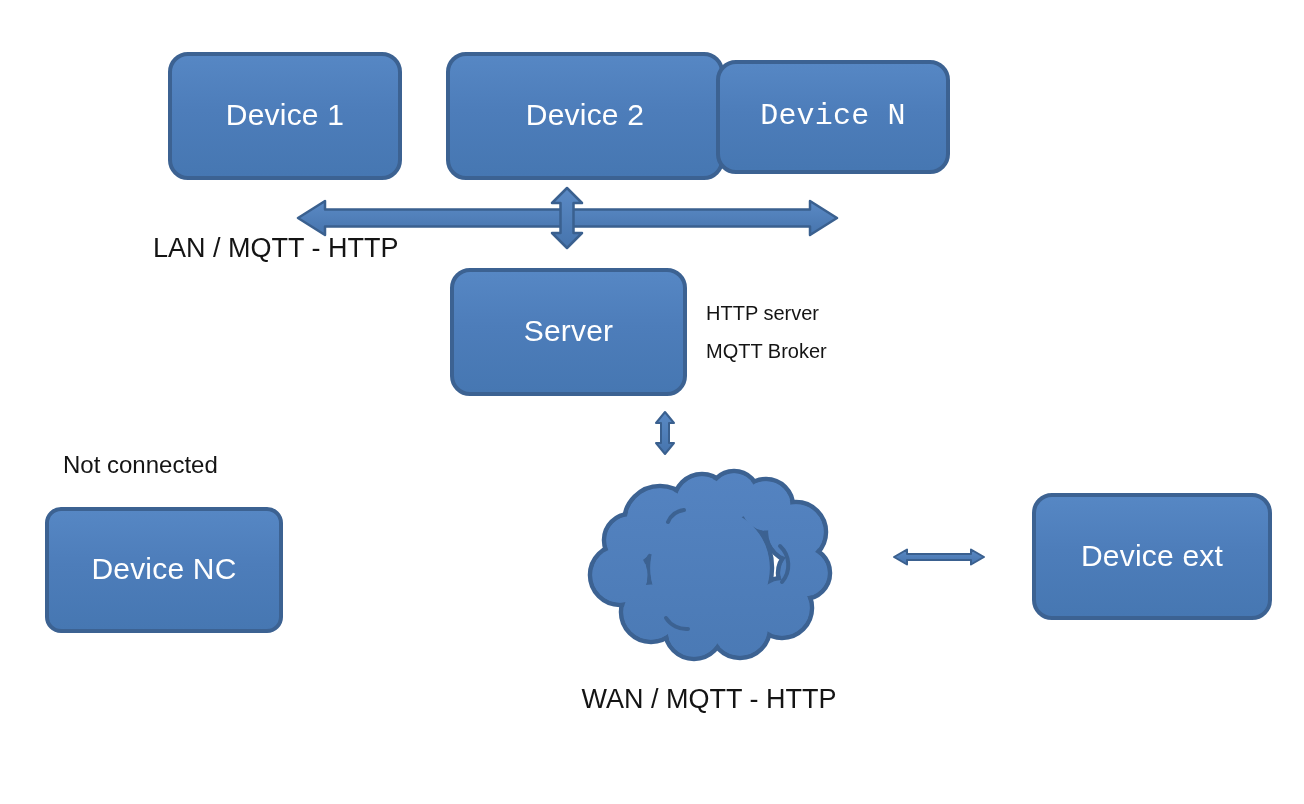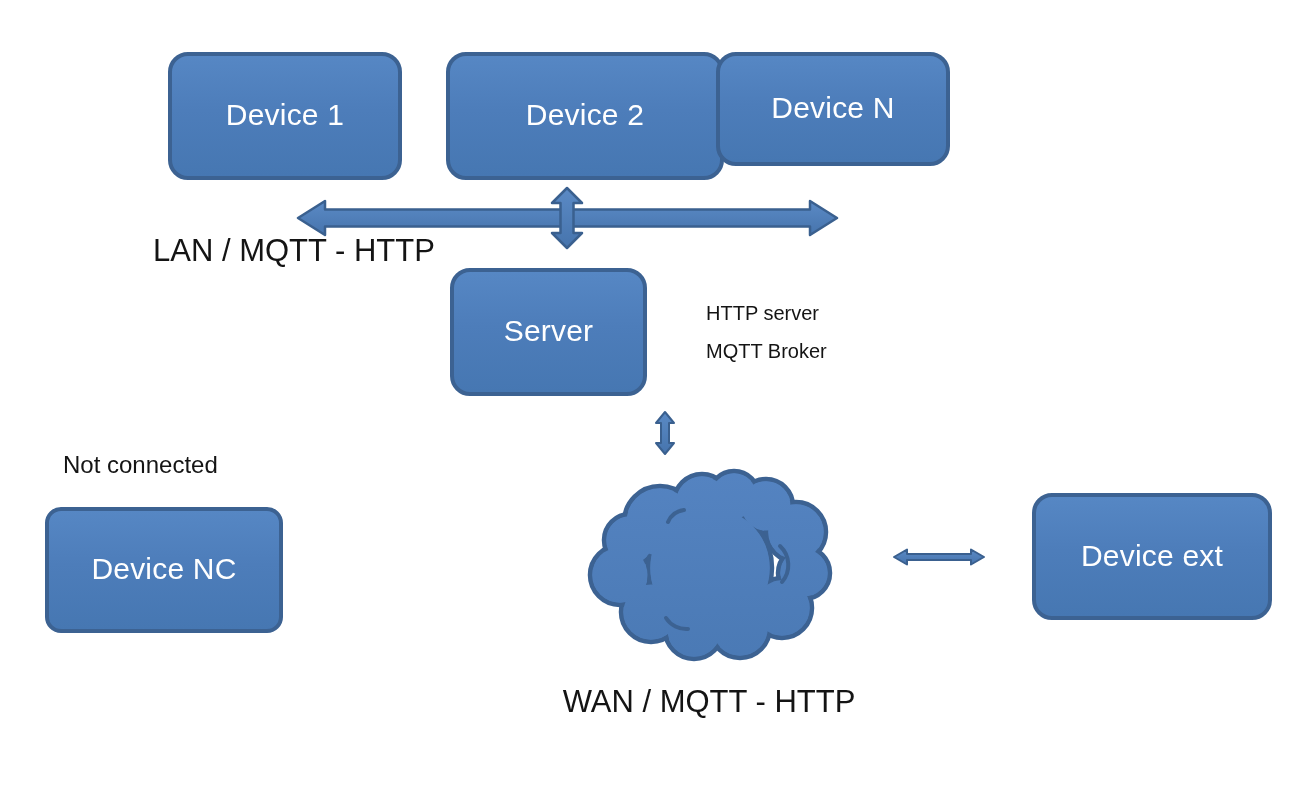--- a/index.html
+++ b/index.html
@@ -25,21 +25,21 @@
     font-size: 30px;
     letter-spacing: 0.2px;
   }
   .node .lbl { transform: translateY(-1px); }
 
   .annot {
     position: absolute;
     color: #141414;
     white-space: nowrap;
   }
-  .annot.size31 { font-size: 31px; }
+  .annot.size31 { font-size: 27px; }
   .annot.size30 { font-size: 24px; }
   .annot.roles  { font-size: 20px; line-height: 38px; }
 
   svg { position: absolute; display: block; overflow: visible; }
   .arrow-shape { fill: url(#arrowGrad); stroke: #3a608f; stroke-linejoin: round; }
 </style>
 </head>
 <body>
 
 <div class="canvas">
@@ -54,35 +54,35 @@
   </svg>
 
   <div class="node" style="left:168px; top:52px; width:234px; height:128px;">
     <span class="lbl">Device 1</span>
   </div>
 
   <div class="node" style="left:446px; top:52px; width:278px; height:128px;">
     <span class="lbl">Device 2</span>
   </div>
 
-  <div class="node" style="left:716px; top:52px; width:234px; height:114px;">
+  <div class="node" style="left:716px; top:60px; width:234px; height:114px;font-family:Liberation Mono, monospace;">
     <span class="lbl">Device N</span>
   </div>
 
   <svg style="left:295px; top:198px;" width="545" height="40" viewBox="0 0 545 40">
     <polygon class="arrow-shape" stroke-width="2.5" points="3,20 30,3 30,11.5 515,11.5 515,3 542,20 515,37 515,28.5 30,28.5 30,37"></polygon>
   </svg>
 
   <svg style="left:550px; top:186px;" width="34" height="64" viewBox="0 0 34 64">
     <polygon class="arrow-shape" stroke-width="2.5" points="17,2 32,17 23.5,17 23.5,47 32,47 17,62 2,47 10.5,47 10.5,17 2,17"></polygon>
   </svg>
 
   <div class="annot size31" style="left:153px; top:233px;">LAN / MQTT - HTTP</div>
 
-  <div class="node" style="left:450px; top:268px; width:197px; height:128px;">
+  <div class="node" style="left:450px; top:268px; width:237px; height:128px;">
     <span class="lbl">Server</span>
   </div>
 
   <div class="annot roles" style="left:706px; top:294px;">
     <div>HTTP server</div>
     <div>MQTT Broker</div>
   </div>
 
   <svg style="left:654px; top:410px;" width="22" height="46" viewBox="0 0 22 46">
     <polygon class="arrow-shape" stroke-width="2" points="11,2 20,13 15,13 15,33 20,33 11,44 2,33 7,33 7,13 2,13"></polygon>

